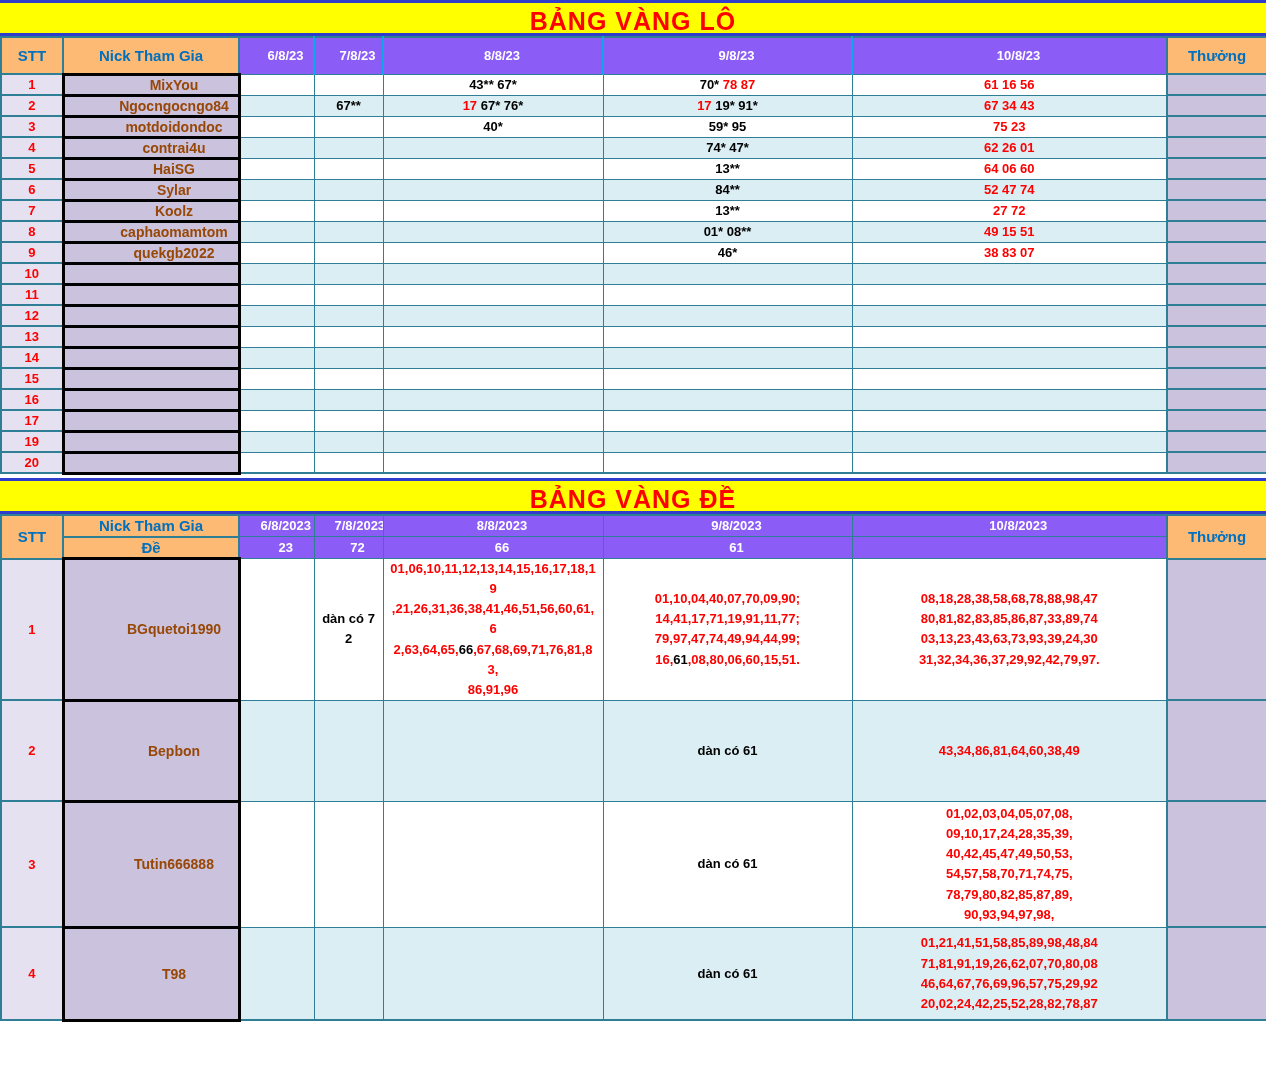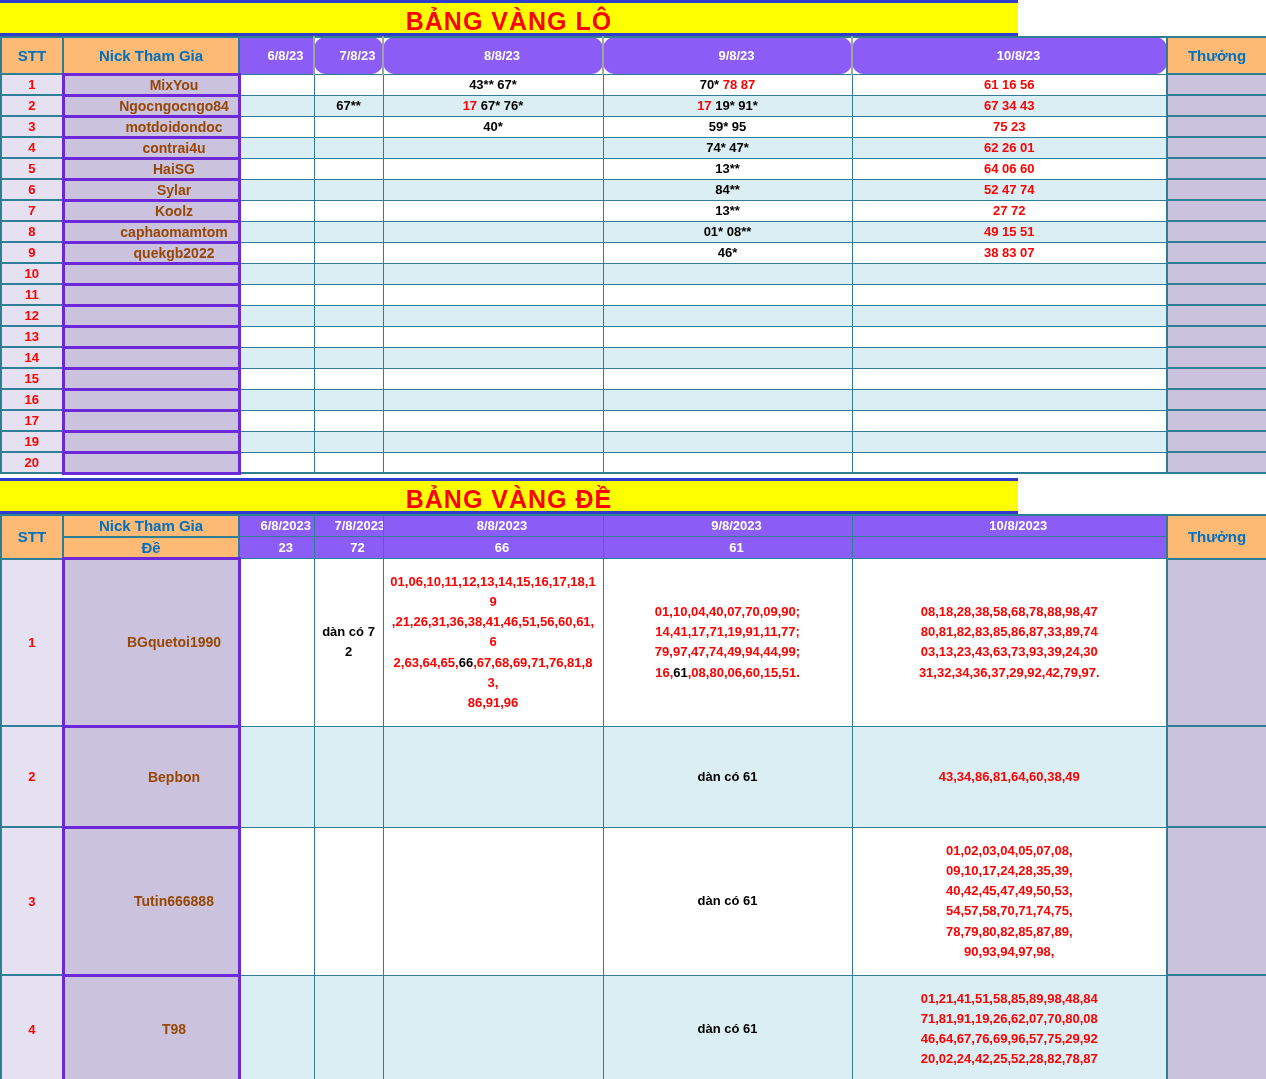--- a/index.html
+++ b/index.html
@@ -5,21 +5,21 @@
   html,body{margin:0;padding:0;background:#ffffff;}
   body{
     width:1266px;
     font-family:"Liberation Sans", sans-serif;
     font-weight:bold;
     -webkit-font-smoothing:antialiased;
   }
   .sheet{width:1266px;}
   .banner{
     box-sizing:border-box;
-    width:1018px;
+    width:1266px;
     background:#ffff00;
     border-top:3px solid #2f3ccc;
     border-bottom:3px solid #2f3ccc;
     color:#ff0000;
     font-size:25px;
     text-align:center;
     line-height:36px;
     height:36px;
     letter-spacing:1px;
   }
@@ -45,56 +45,56 @@
   }
   th.purple{
     background:#8b5cf6;
     color:#ffffff;
     font-size:13px;
     border:1px solid #2e7f96;
     padding-left:20px;
   }
   .t1 thead th{height:37px;}
   
-  .t1 thead th:nth-child(n+4):nth-child(-n+7){border-left:2px solid #a3a3a3;border-radius:12px;}
+  .t1 thead th:nth-child(n+4):nth-child(-n+7){border-left:2px solid #0ea5e9;}
   .t2 thead th{height:22px;}
 
   
   td{border:1px solid #2e7f96;}
   td.stt{
     background:#e6e1f1;
     color:#ff0000;
     font-size:13px;
     border:2px solid #2e7f96;
   }
   td.nick{
     background:#cbc2dd;
     color:#974706;
     font-size:14px;
-    border:3px solid #6d28d9;
+    border:3px solid #000000;
     padding-left:48px;
   }
   td.reward{
     background:#cbc2dd;
     border:2px solid #2e7f96;
   }
   td.data, td.num{background:#ffffff;font-size:13px;}
   tbody tr:nth-child(even) td.data,
   tbody tr:nth-child(even) td.num{background:#daeef3;}
   .t1 tbody td{height:21px;}
   .r{color:#ff0000;}
   .k{color:#000000;}
 
   
   .t2{margin-top:0;}
   .t2 td.num{
     white-space:pre-line;
     line-height:1.55;
     word-break:break-all;
-    padding:13px 6px;
+    padding:0 6px;
   }
   .t2 tbody tr:nth-child(1){height:114px;}
   .t2 tbody tr:nth-child(2){height:101px;}
   .t2 tbody tr:nth-child(3){height:126px;}
   .t2 tbody tr:nth-child(4){height:93px;}
   .gap{height:3px;}
 </style>
 </head>
 <body>
 

